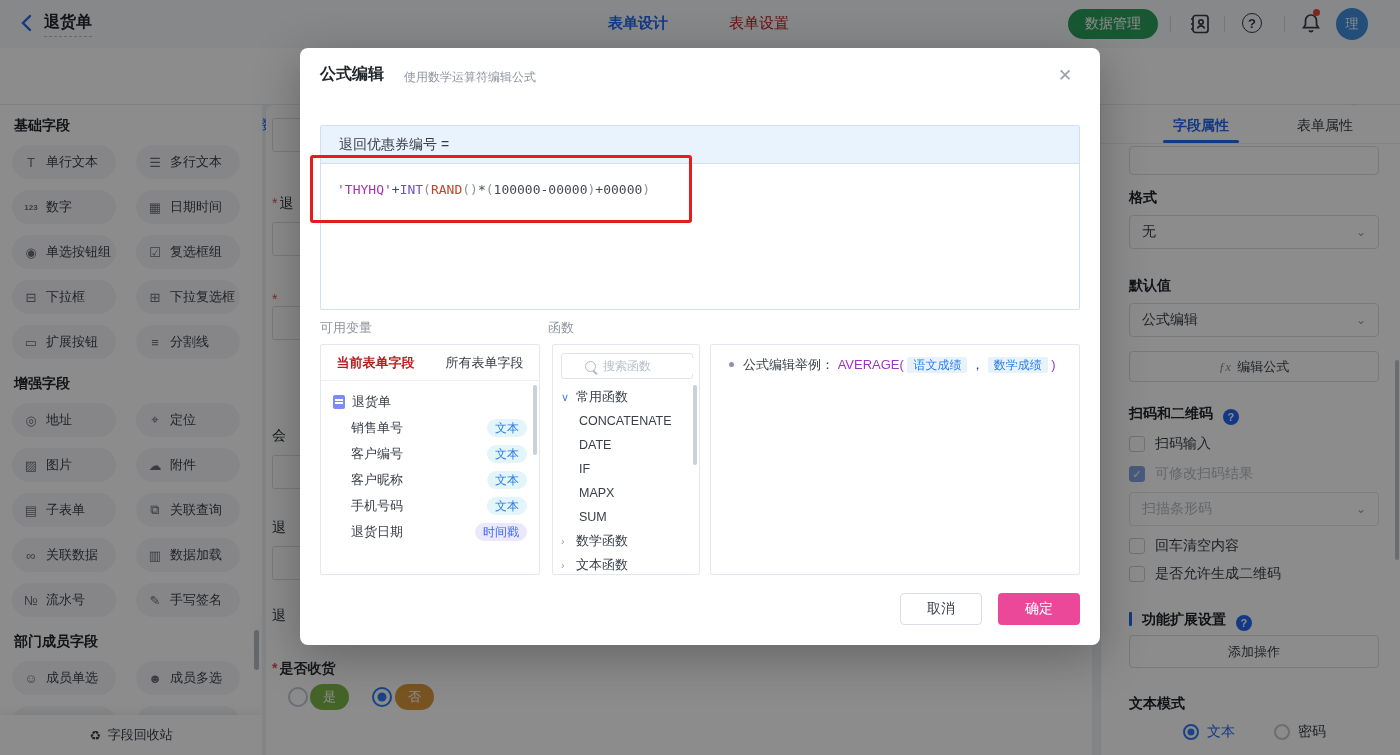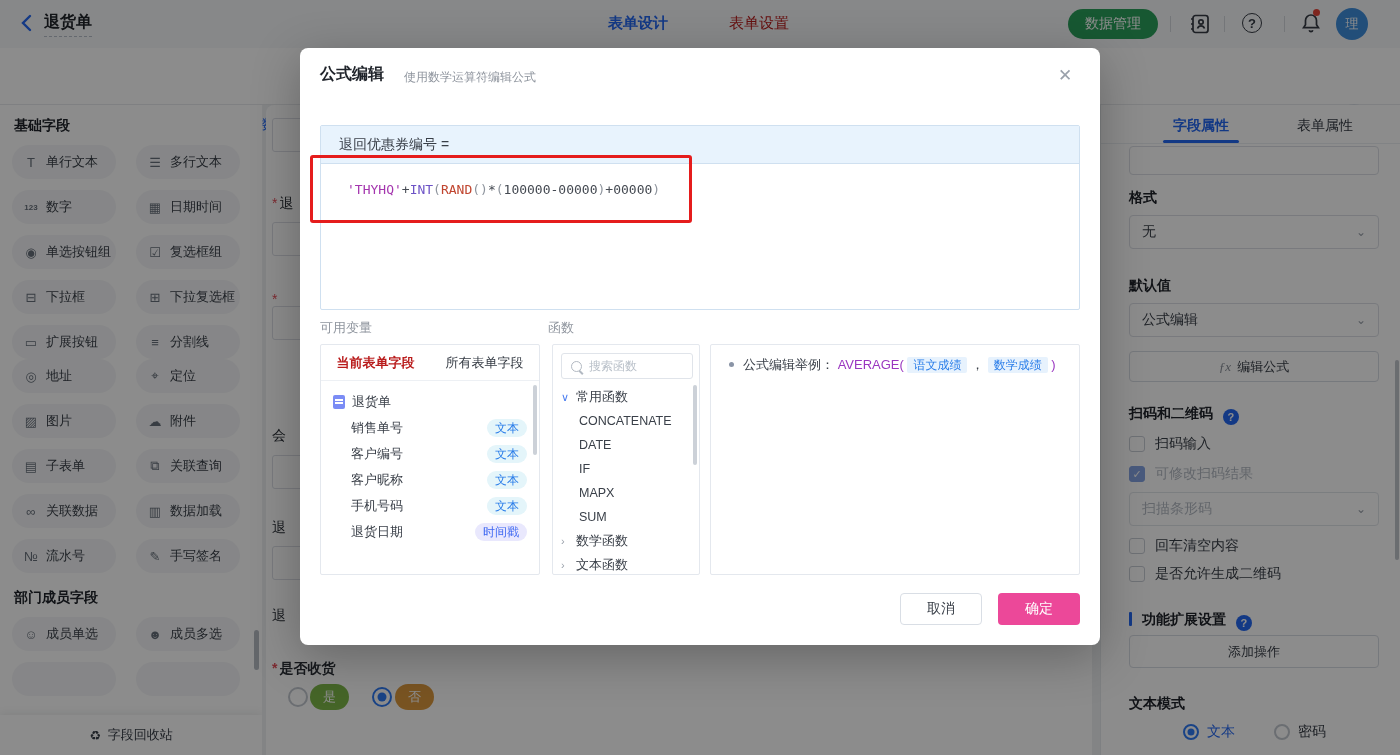--- a/index.html
+++ b/index.html
@@ -84,36 +84,36 @@
   
   .overlay{position:absolute;inset:0;background:rgba(0,0,0,.45);z-index:40}
   .modal{position:absolute;left:300px;top:48px;width:800px;height:597px;background:#fff;border-radius:8px;z-index:50;
          box-shadow:0 12px 48px rgba(0,0,0,.28)}
   .m-title{position:absolute;left:20px;top:16px;font-size:16px;font-weight:600;color:#20242b}
   .m-sub{position:absolute;left:104px;top:21px;font-size:12px;color:#8f959e}
   .m-close{position:absolute;left:758px;top:17px;font-size:17px;color:#9aa1ab;cursor:pointer}
   .f-wrap{position:absolute;left:20px;top:77px;width:760px;height:185px;border:1px solid #cfe0f0;border-radius:2px;box-sizing:border-box}
   .f-band{height:38px;background:#e8f3fd;border-bottom:1px solid #cfe0f0;display:flex;align-items:center;padding-left:18px;
           font-size:14px;color:#383e47;box-sizing:border-box}
-  .f-expr{position:absolute;left:26px;top:56px;font-family:"DejaVu Sans Mono","Liberation Mono",monospace;font-size:13px;white-space:pre}
+  .f-expr{position:absolute;left:16px;top:56px;font-family:"DejaVu Sans Mono","Liberation Mono",monospace;font-size:13px;white-space:pre}
   .tk-str{color:#a435ae}.tk-op{color:#454a52}.tk-num{color:#454a52}.tk-par{color:#8f959e}.tk-fn1{color:#6c52c6}.tk-fn2{color:#c0452f}
   .red-rect{position:absolute;left:10px;top:107px;width:376px;height:62px;border:3px solid #e51c1c;border-radius:3px;pointer-events:none;z-index:5}
   .m-seclab{position:absolute;top:271px;font-size:13px;color:#8f959e}
   .panel{position:absolute;top:296px;height:231px;border:1px solid #e4e8ee;border-radius:2px;background:#fff;box-sizing:border-box;overflow:hidden}
   .var-tabs{height:36px;border-bottom:1px solid #edf0f4;display:flex;align-items:center;box-sizing:border-box}
   .var-tab{font-size:13px;color:#353b44;width:50%;text-align:center;cursor:pointer}
   .var-tab.active{color:#b91c1c;font-weight:600}
   .var-root{display:flex;align-items:center;gap:7px;margin:12px 0 4px 12px;font-size:13px;color:#383e47}
   .doc-ic{width:12px;height:14px;border-radius:2px;background:#7b8cf5;display:inline-block;position:relative}
   .doc-ic::after{content:"";position:absolute;left:2px;top:4px;width:8px;height:1.5px;background:#fff;box-shadow:0 3px 0 #fff}
   .var-row{display:flex;align-items:center;height:26px;padding:0 12px 0 30px;font-size:13px;color:#383e47;cursor:pointer}
   .badge{margin-left:auto;height:18px;border-radius:9px;padding:0 8px;font-size:12px;display:flex;align-items:center}
   .b-text{background:#e4f5fa;color:#2a7de9}.b-member{background:#fdeadf;color:#ef8a3e}.b-timestamp{background:#e9e8fd;color:#3f68f2}
   .search-box{position:absolute;left:8px;top:8px;width:132px;height:26px;border:1px solid #e0e4ea;border-radius:3px;
-              display:flex;align-items:center;gap:5px;padding:0 9px;box-sizing:border-box}
+              display:flex;align-items:center;gap:5px;padding:0 23px;box-sizing:border-box}
   .search-box input{border:0;outline:0;width:90px;font-size:12px;color:#383e47;font-family:inherit}
   .search-box input::placeholder{color:#b9c0c9}
   .mag{width:9px;height:9px;border:1.5px solid #b2b9c2;border-radius:50%;position:relative;flex:0 0 9px}
   .mag::after{content:"";position:absolute;left:8px;top:8px;width:5px;height:1.5px;background:#b2b9c2;transform:rotate(45deg);transform-origin:0 0}
   .fn-tree{position:absolute;left:0;top:40px;width:100%}
   .fn-group{display:flex;align-items:center;gap:5px;height:24px;padding-left:8px;font-size:13px;color:#383e47;cursor:pointer}
   .fn-chev{font-size:11px;color:#9aa1ab;width:10px}
   .fn-chev.open{color:#4a7df0}
   .fn-item{height:24px;line-height:24px;padding-left:26px;font-size:12.5px;color:#3a4049;cursor:pointer}
   .vscroll{position:absolute;right:2px;top:40px;width:4px;border-radius:2px;background:#ccd1d8}
@@ -240,20 +240,21 @@
             <span class="pill-ic">▭</span>
             <span class="pill-lb">扩展按钮</span>
           </div>
           <div class="side-pill">
             <span class="pill-ic">≡</span>
             <span class="pill-lb">分割线</span>
           </div>
         </div>
       </div>
       <div class="side-sec">
+        <div class="side-title">增强字段</div>
         <div class="side-grid">
           <div class="side-pill">
             <span class="pill-ic">◎</span>
             <span class="pill-lb">地址</span>
           </div>
           <div class="side-pill">
             <span class="pill-ic">⌖</span>
             <span class="pill-lb">定位</span>
           </div>
           <div class="side-pill">

